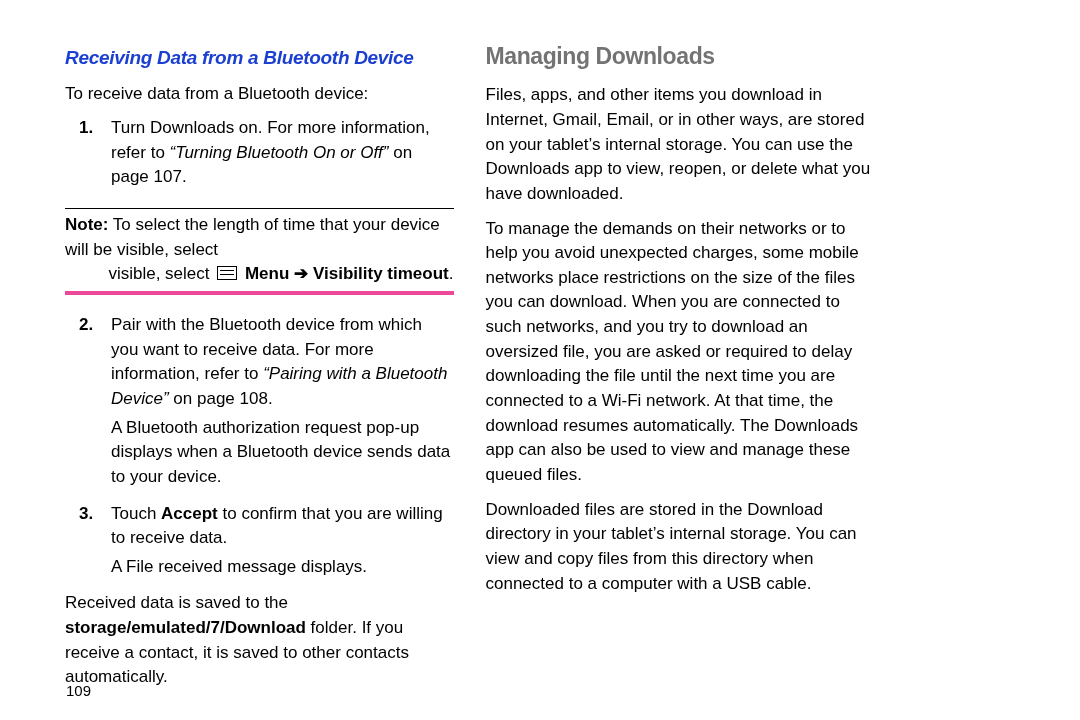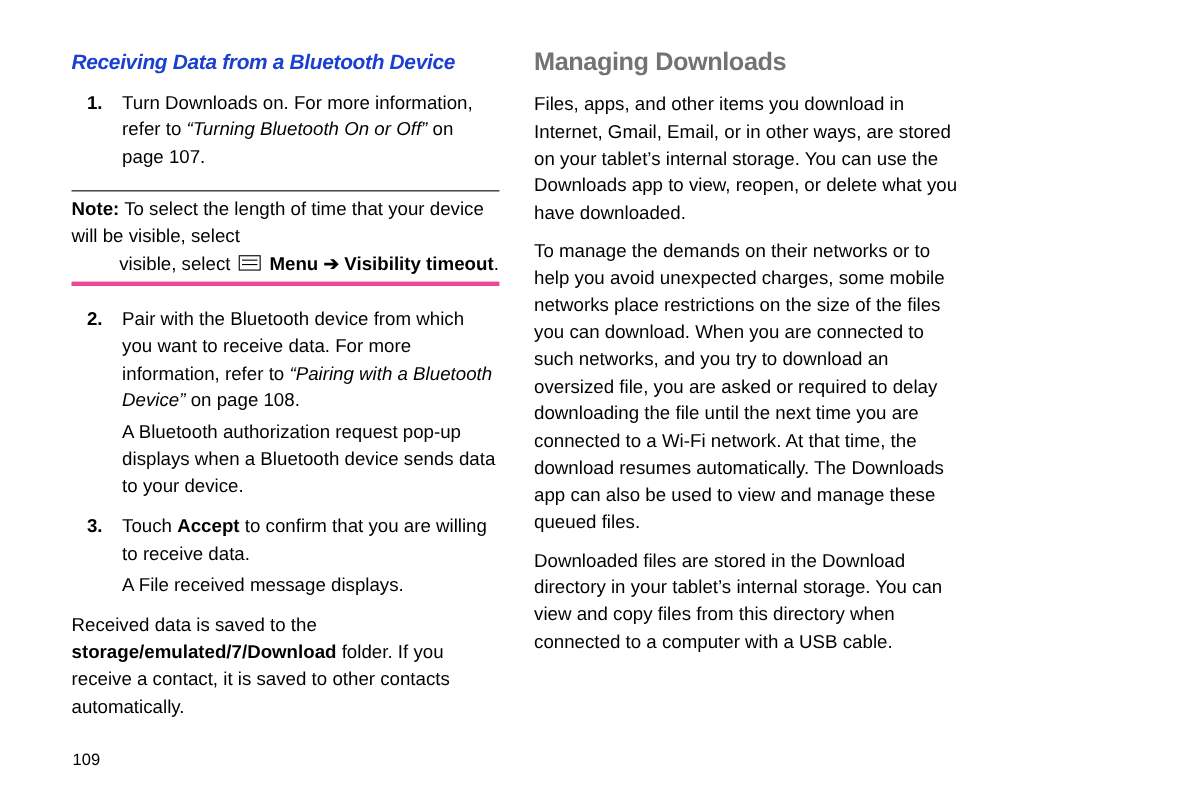--- a/index.html
+++ b/index.html
@@ -104,20 +104,21 @@
 </style>
 </head>
 <body>
 
 <div class="page">
 
   <div class="col col-left">
 
     <div class="h-sub">Receiving Data from a Bluetooth Device</div>
 
+    <p>To receive data from a Bluetooth device:</p>
 
     <ol class="steps">
       <li>
         <span class="num">1.</span>
         <span>Turn Downloads on. For more information, refer to </span><span class="i">“Turning Bluetooth On or Off”</span><span> on page 107.</span>
       </li>
     </ol>
 
     <div class="note">
       <div>

